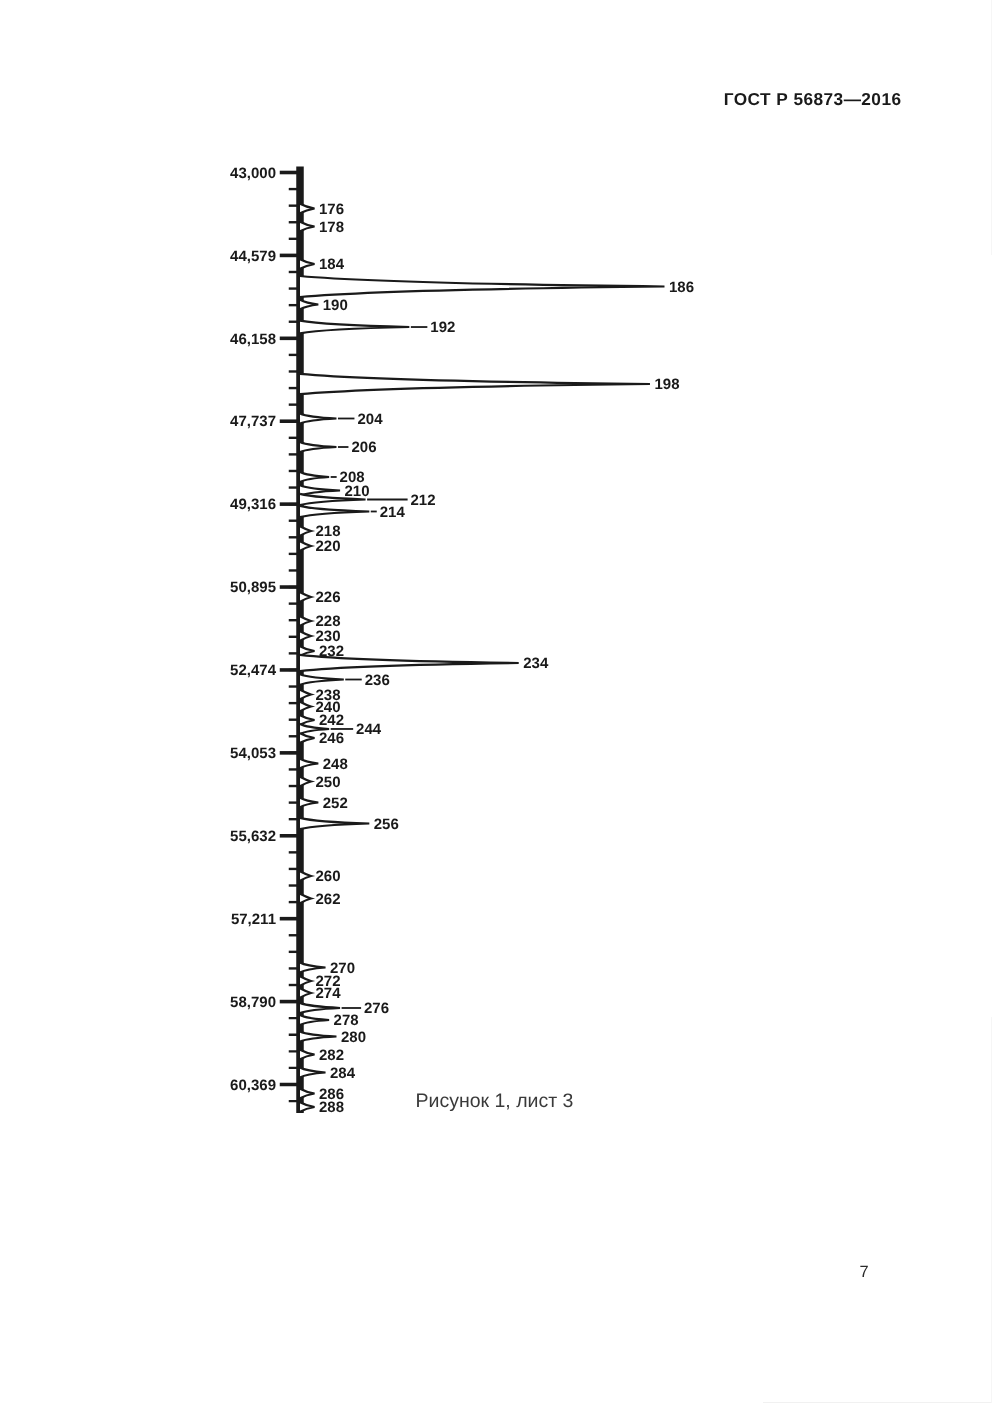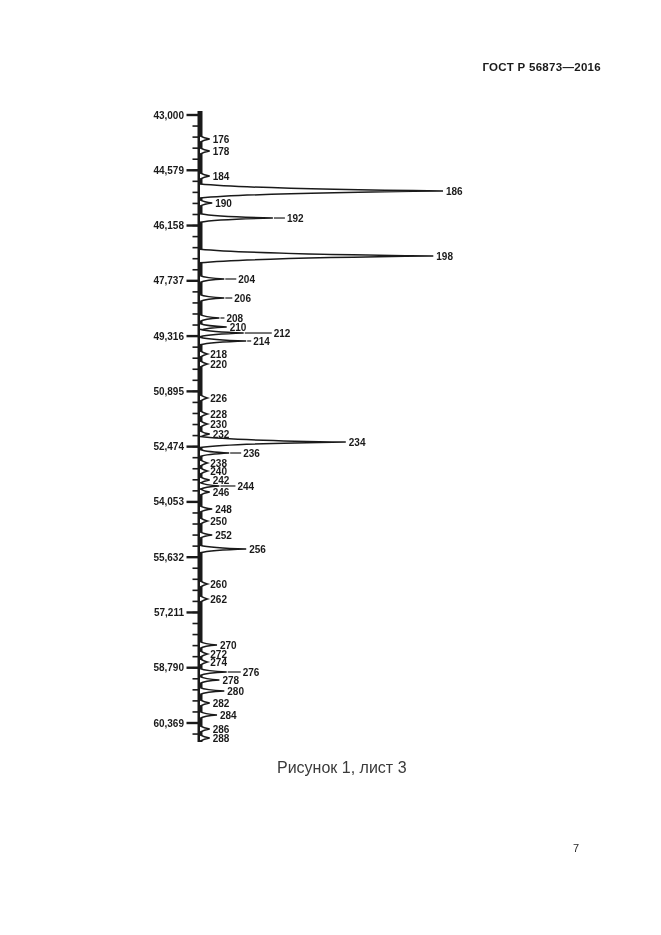--- a/index.html
+++ b/index.html
@@ -20,22 +20,22 @@
     font-weight:bold;
     letter-spacing:.3px;
     color:#1a1a1a;
   }
   .figure-area{
     position:absolute;
     top:0;left:0;
   }
   .figure-caption{
     position:absolute;
-    top:759px;left:277px;
-    font-size:16px;
+    top:726px;left:277px;
+    font-size:13px;
     color:#3a3a3a;
   }
   .page-number{
     position:absolute;
     top:842px;left:573px;
     font-size:11px;
     color:#2a2a2a;
   }
 </style>
 </head>

